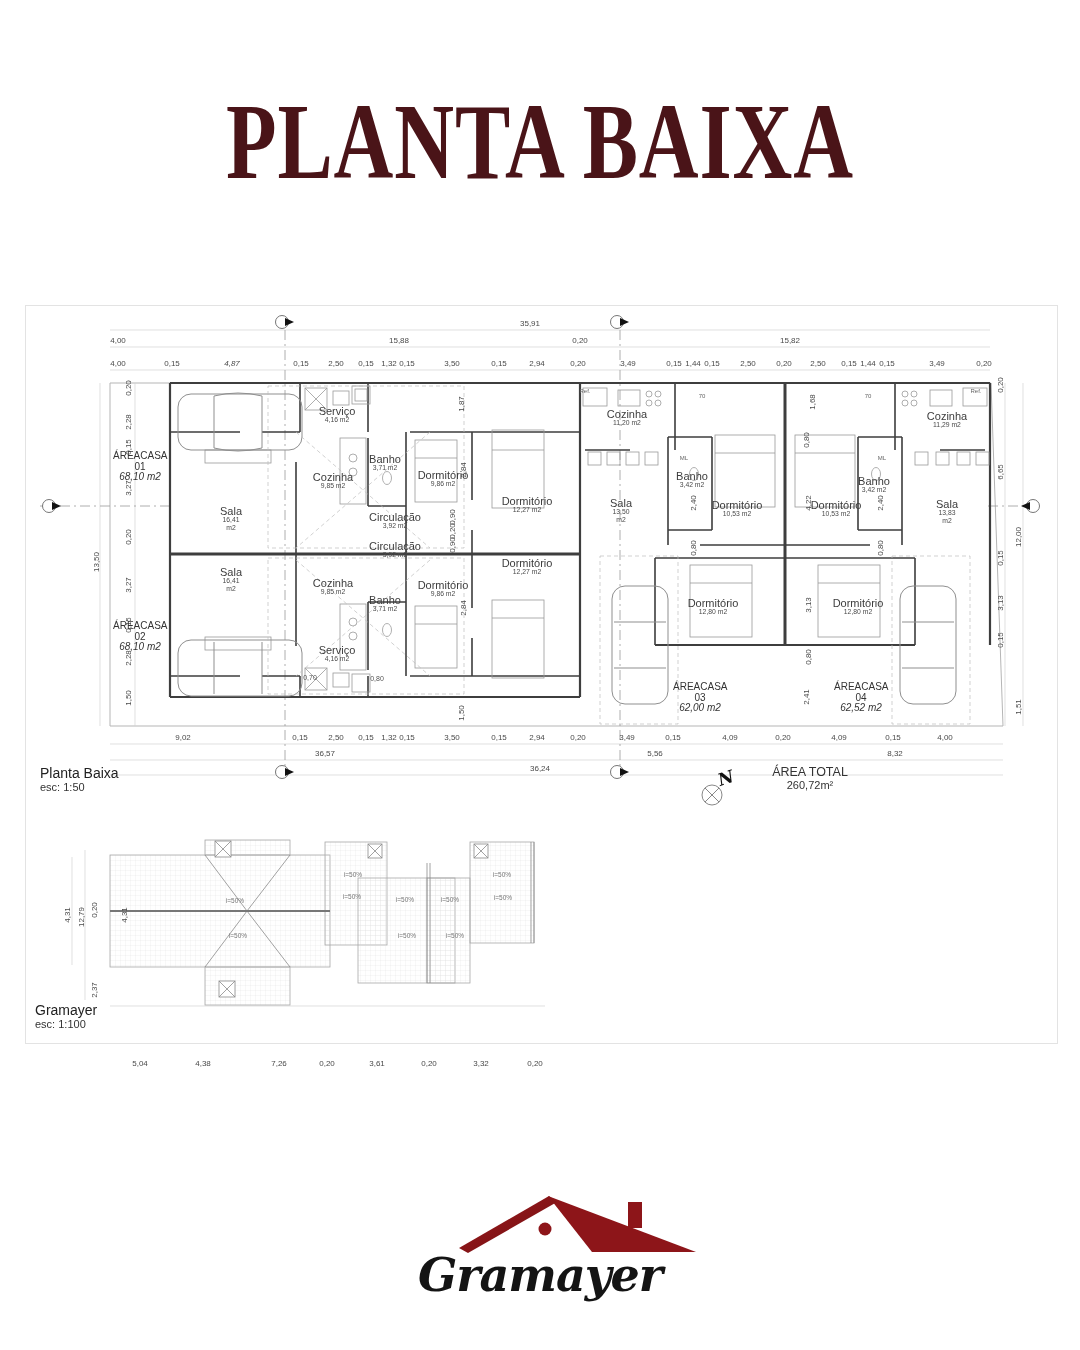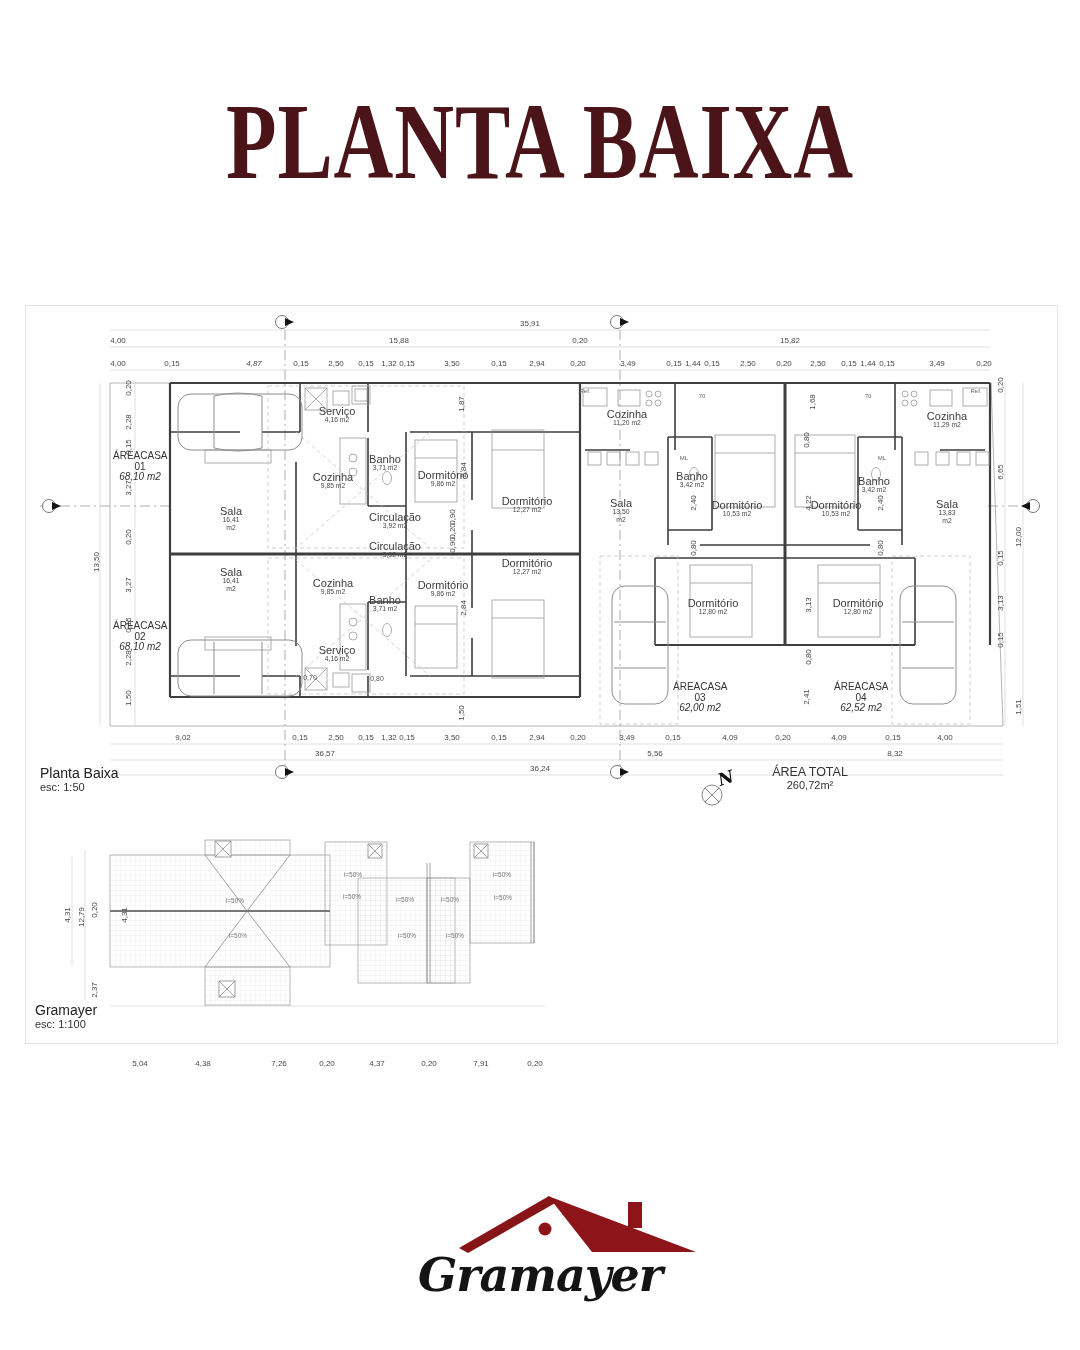--- a/index.html
+++ b/index.html
@@ -228,21 +228,21 @@
     </div>
   <div class="dimrow" style="top:336px">
       <span class="li" style="left: 118px;">4,00</span>
       <span class="li" style="left: 375px; margin-left: 24px;">15,88</span>
       <span class="li" style="left: 580px;">0,20</span>
       <span class="li" style="left: 790px;">15,82</span>
     </div>
   <div class="dimrow" style="top:359px">
       <span class="li" style="left: 118px;">4,00</span>
       <span class="li" style="left: 172px;">0,15</span>
-      <span class="li" style="left: 254px; font-style: italic;">4,87</span>
+      <span class="li" style="left: 232px; font-style: italic;">4,87</span>
       <span class="li" style="left: 301px;">0,15</span>
       <span class="li" style="left: 336px;">2,50</span>
       <span class="li" style="left: 366px;">0,15</span>
       <span class="li" style="left: 389px;">1,32</span>
       <span class="li" style="left: 407px;">0,15</span>
       <span class="li" style="left: 452px;">3,50</span>
       <span class="li" style="left: 499px;">0,15</span>
       <span class="li" style="left: 537px;">2,94</span>
       <span class="li" style="left: 578px;">0,20</span>
       <span class="li" style="left: 628px;">3,49</span>
@@ -458,23 +458,23 @@
         <span class="f-name">ÁREACASA 04</span>
         <span class="f-area">62,52 m2</span>
       </span>
     </div>
 
   <div class="dimrow" style="top:1059px">
       <span class="li" style="left: 140px;">5,04</span>
       <span class="li" style="left: 203px;">4,38</span>
       <span class="li" style="left: 279px;">7,26</span>
       <span class="li" style="left: 327px;">0,20</span>
-      <span class="li" style="left: 377px;">4,37</span>
+      <span class="li" style="left: 377px;">3,61</span>
       <span class="li" style="left: 429px;">0,20</span>
-      <span class="li" style="left: 481px;">7,91</span>
+      <span class="li" style="left: 481px;">3,32</span>
       <span class="li" style="left: 535px;">0,20</span>
     </div>
   <div class="vdims">
       <span class="li" style="left: 67px; top: 915px;">4,31</span>
       <span class="li" style="left: 81px; top: 917px;">12,79</span>
       <span class="li" style="left: 94px; top: 910px;">0,20</span>
       <span class="li" style="left: 94px; top: 990px;">2,37</span>
     </div>
   <div class="vdims">
       <span class="li" style="left:124px;top:915px">4,31</span>

